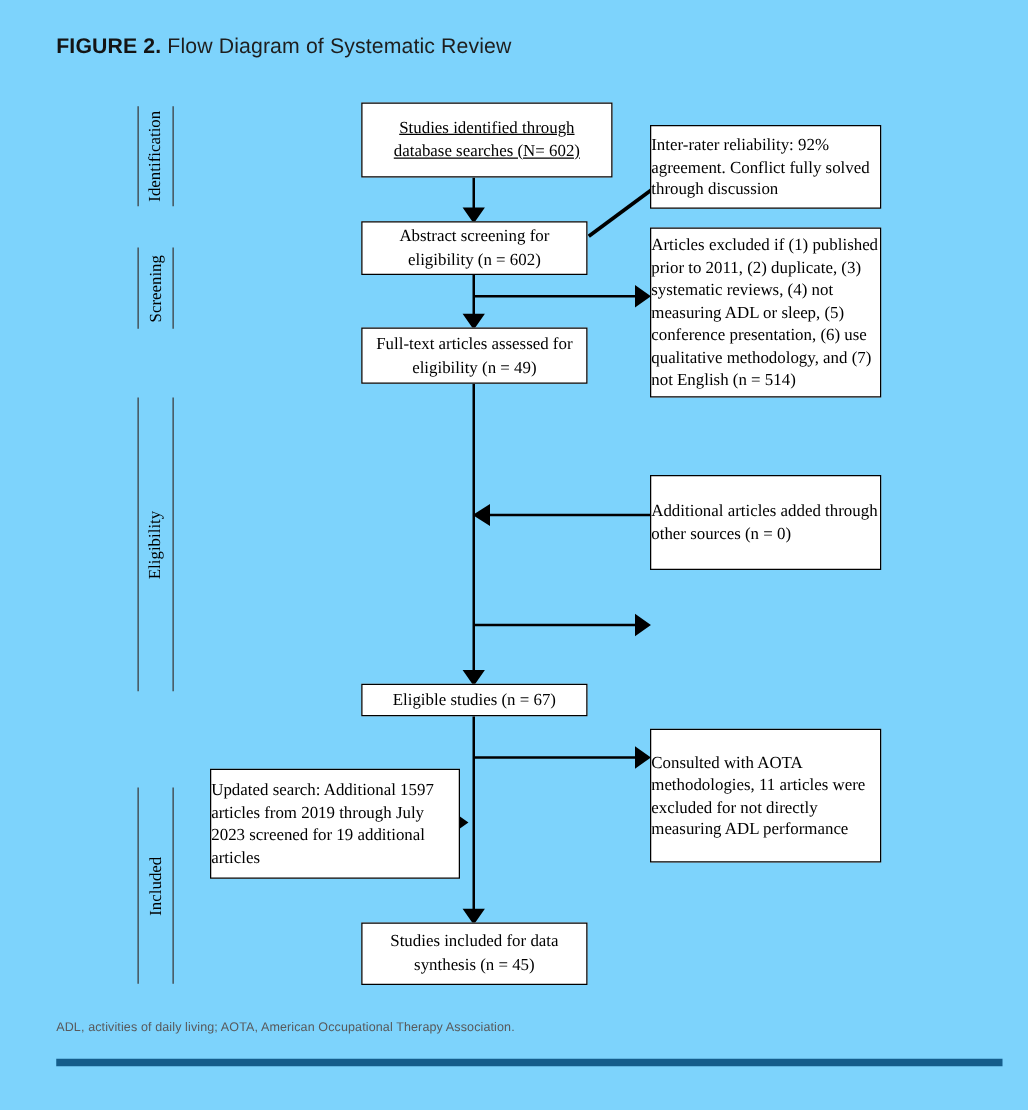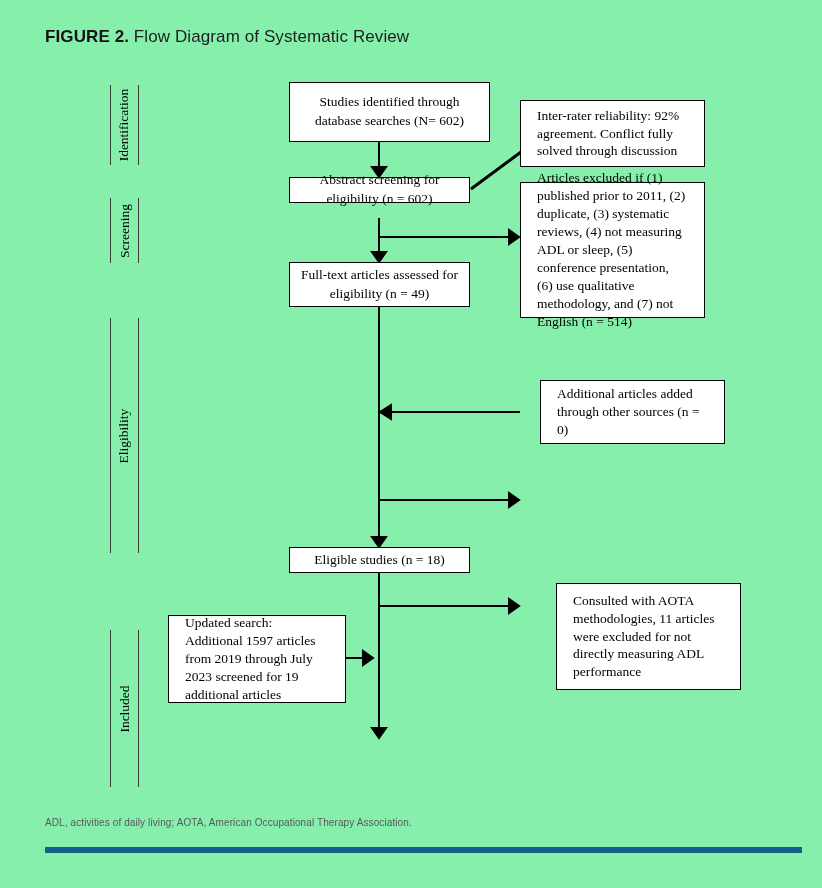--- a/index.html
+++ b/index.html
@@ -1,19 +1,19 @@
 <!DOCTYPE html>
 <html><head>
 <meta charset="utf-8">
 <style>
   html,body{margin:0;padding:0;background:#ffffff;}
   .page{
     position:relative;
     width:822px;height:888px;
-    background:#86efac;
+    background:#7dd3fc;
     font-family:"Liberation Serif", serif;
     color:#000;
     overflow:hidden;
   }
   .figure-title{
     position:absolute;left:45px;top:27px;
     font-family:"Liberation Sans", sans-serif;
     font-size:17px;color:#1e1e1e;letter-spacing:0.1px;
   }
   .figure-title .fig-label{font-weight:800;color:#141414;}
@@ -40,33 +40,33 @@
     box-sizing:border-box;
     font-size:13.5px;
     line-height:1.4;
   }
   .fbox.center{
     display:flex;align-items:center;justify-content:center;
     text-align:center;padding:2px 6px;
   }
   .fbox.side{
     display:flex;flex-direction:column;justify-content:center;
-    text-align:left;padding:5px 16px;line-height:1.33;
+    text-align:left;padding:5px 0;line-height:1.33;
   }
-  .b-identified{left:289px;top:82px;width:201px;height:60px;}
-  .b-abstract{left:289px;top:177px;width:181px;height:26px;}
+  .b-identified{left:289px;top:82px;width:201px;height:60px;text-decoration:underline;}
+  .b-abstract{left:289px;top:177px;width:181px;height:43px;}
   .b-fulltext{left:289px;top:262px;width:181px;height:45px;}
   .b-eligible{left:289px;top:547px;width:181px;height:26px;}
   .b-included{left:289px;top:738px;width:181px;height:50px;}
-  .b-updated{left:168px;top:615px;width:178px;height:88px;text-align:left;justify-content:center;}
+  .b-updated{left:168px;top:615px;width:200px;height:88px;text-align:left;justify-content:center;}
   .s-interrater{left:520px;top:100px;width:185px;height:67px;}
   .s-excluded1{left:520px;top:182px;width:185px;height:136px;}
-  .s-additional{left:520px;top:380px;width:185px;height:64px;margin-left:20px;}
+  .s-additional{left:520px;top:380px;width:185px;height:76px;}
   .s-excluded2{left:520px;top:465px;width:185px;height:68px;}
-  .s-aota{left:520px;top:583px;width:185px;height:107px;margin-left:36px;}
+  .s-aota{left:520px;top:583px;width:185px;height:107px;}
   .connector-layer{
     position:absolute;left:0;top:0;width:822px;height:888px;
     pointer-events:none;
   }
   .footnote{
     position:absolute;left:45px;top:817px;width:740px;
     font-family:"Liberation Sans", sans-serif;
     font-size:10px;color:#58595b;letter-spacing:0.1px;
   }
   .accent-bar{
@@ -126,21 +126,22 @@
       <polygon points="509,599 509,613 519,606"></polygon>
 
       <line x1="346" y1="658" x2="363" y2="658"></line>
       <polygon points="363,651 363,665 373,658"></polygon>
     </g>
   </svg>
 
   <div class="fbox center b-identified">Studies identified through database searches (N= 602)</div>
   <div class="fbox center b-abstract">Abstract screening for eligibility (n = 602)</div>
   <div class="fbox center b-fulltext">Full-text articles assessed for eligibility (n = 49)</div>
-  <div class="fbox center b-eligible">Eligible studies (n = 18)</div>
+  <div class="fbox center b-eligible">Eligible studies (n = 67)</div>
+  <div class="fbox center b-included">Studies included for data synthesis (n = 45)</div>
 
   <div class="fbox side b-updated">Updated search: Additional 1597 articles from 2019 through July 2023 screened for 19 additional articles</div>
 
   <div class="fbox side s-interrater">Inter-rater reliability: 92% agreement. Conflict fully solved through discussion</div>
   <div class="fbox side s-excluded1">Articles excluded if (1) published prior to 2011, (2) duplicate, (3) systematic reviews, (4) not measuring ADL or sleep, (5) conference presentation, (6) use qualitative methodology, and (7) not English (n = 514)</div>
   <div class="fbox side s-additional">Additional articles added through other sources (n = 0)</div>
   <div class="fbox side s-aota">Consulted with AOTA methodologies, 11 articles were excluded for not directly measuring ADL performance</div>
 
   <div class="footnote">ADL, activities of daily living; AOTA, American Occupational Therapy Association.</div>
   <div class="accent-bar"></div>

